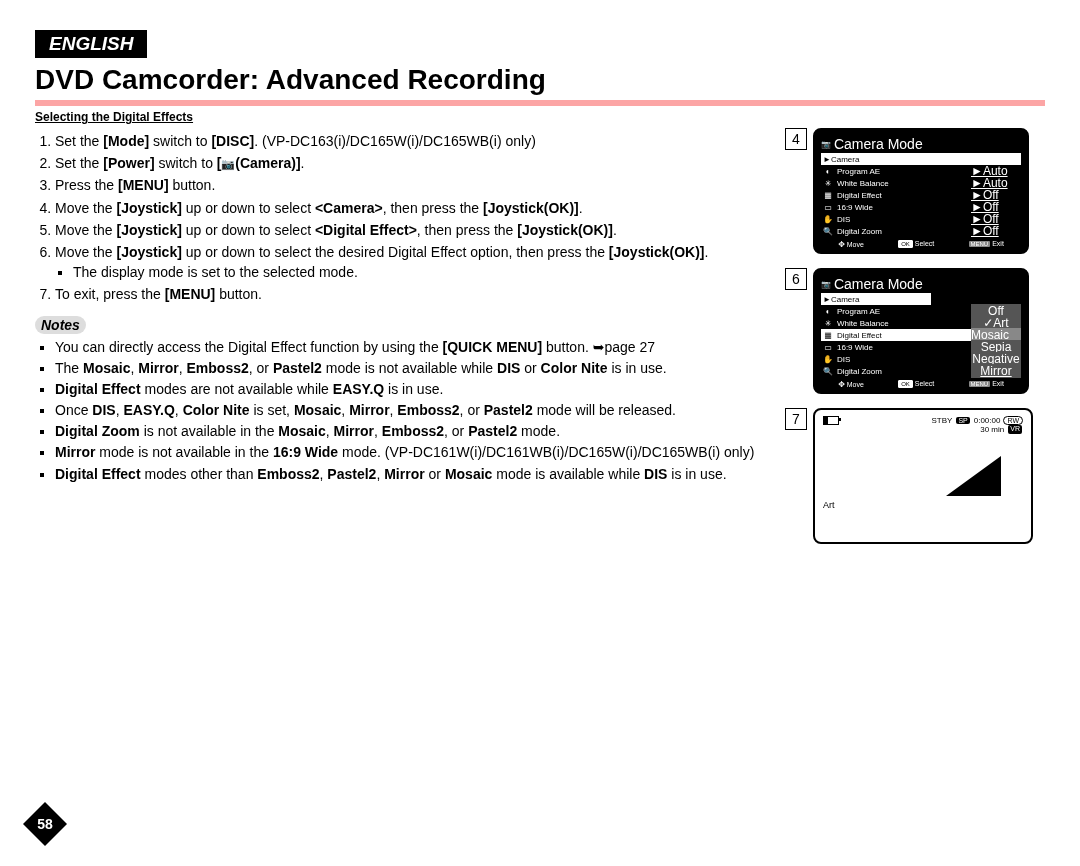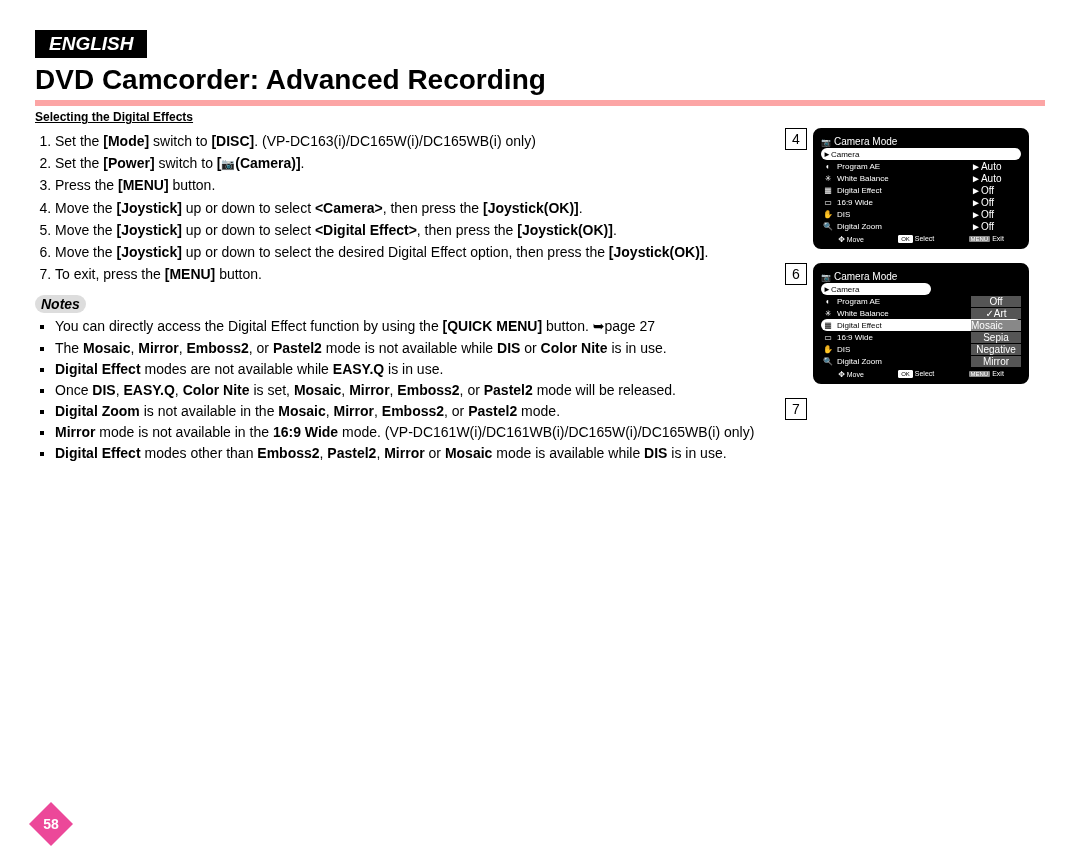--- a/index.html
+++ b/index.html
@@ -53,36 +53,36 @@
     border: 2px solid #000;
     border-radius: 8px;
     width: 200px;
     background: #000;
     color: #fff;
     font-size: 8px;
     position: relative;
     padding: 6px 6px 2px 6px;
   }
   .screen.white { background:#fff; color:#000; height:120px; padding:6px 8px; }
-  .scr-title { color:#fff; font-size:10px; margin-bottom:1px; }
-  .scr-row { display:flex; align-items:center; height:12px;border-radius:6px; }
+  .scr-title { color:#fff; font-size:14px; margin-bottom:1px; }
+  .scr-row { display:flex; align-items:center; height:12px; }
   .scr-icon { width:14px; display:inline-flex; justify-content:center; color:#fff; font-size:8px;}
   .scr-label { flex:1; padding-left:2px; color:#fff; }
-  .scr-val { width:50px; color:#fff; font-size:10px; }
+  .scr-val { width:50px; color:#fff; font-size:12px;text-decoration:underline; }
   .hl { background:#fff; color:#000 !important; }
   .hl .scr-label, .hl .scr-val, .hl .scr-icon { color:#000 !important; }
   .scr-footer { display:flex; justify-content:space-around; color:#fff; font-size:7px; padding:3px 0 1px 0; background:#000;}
   .gray-col { background:#555; margin-left:0;text-align:center; }
   .page-badge {
     position: absolute;
     bottom: 20px;
-    left: 29px;
+    left: 23px;
     width: 44px;
     height: 44px;
-    background: #ec4899;
+    background: #000000;
     color: #fff;
     font-weight: bold;
     display: flex;
     align-items: center;
     justify-content: center;
     clip-path: polygon(50% 0%, 100% 50%, 50% 100%, 0% 50%);
     font-size: 14px;
   }
   .stby-row { display:flex; justify-content:space-between; font-size:8px; }
   .triangle {
@@ -114,20 +114,23 @@
 <div class="content-wrap">
   <div class="left-col">
     <ol class="steps">
       <li><span>Set the </span><b>[Mode]</b><span> switch to </span><b>[DISC]</b><span>. (VP-DC163(i)/DC165W(i)/DC165WB(i) only)</span></li>
       <li><span>Set the </span><b>[Power]</b><span> switch to </span><b>[</b><span class="cam-icon">📷</span><b>(Camera)]</b><span>.</span></li>
       <li><span>Press the </span><b>[MENU]</b><span> button.</span>
       </li>
       <li><span>Move the </span><b>[Joystick]</b><span> up or down to select </span><b>&lt;Camera&gt;</b><span>, then press the </span><b>[Joystick(OK)]</b><span>.</span></li>
       <li><span>Move the </span><b>[Joystick]</b><span> up or down to select </span><b>&lt;Digital Effect&gt;</b><span>, then press the </span><b>[Joystick(OK)]</b><span>.</span></li>
       <li><span>Move the </span><b>[Joystick]</b><span> up or down to select the desired Digital Effect option, then press the </span><b>[Joystick(OK)]</b><span>.</span>
+        <ul class="sub">
+            <li>The display mode is set to the selected mode.</li>
+          </ul>
       </li>
       <li><span>To exit, press the </span><b>[MENU]</b><span> button.</span></li>
     </ol>
 
     <div class="notes-label">Notes</div>
     <ul class="notes">
       <li><span>You can directly access the Digital Effect function by using the </span><b>[QUICK MENU]</b><span> button. ➥page 27</span></li>
       <li><span>The </span><b>Mosaic</b><span>, </span><b>Mirror</b><span>, </span><b>Emboss2</b><span>, or </span><b>Pastel2</b><span> mode is not available while </span><b>DIS</b><span> or </span><b>Color Nite</b><span> is in use.</span></li>
       <li><b>Digital Effect</b><span> modes are not available while </span><b>EASY.Q</b><span> is in use.</span></li>
       <li><span>Once </span><b>DIS</b><span>, </span><b>EASY.Q</b><span>, </span><b>Color Nite</b><span> is set, </span><b>Mosaic</b><span>, </span><b>Mirror</b><span>, </span><b>Emboss2</b><span>, or </span><b>Pastel2</b><span> mode will be released.</span></li>
@@ -230,20 +233,39 @@
         <div class="scr-footer">
             <span><span class="arrow-badge">✥</span> <span>Move</span></span>
             <span><span class="ok-badge">OK</span> <span>Select</span></span>
             <span><span class="menu-badge">MENU</span> <span>Exit</span></span>
           </div>
       </div>
     </div>
 
     <div class="fig-block">
       <div class="fig-num">7</div>
+      <div class="screen white">
+        <div class="stby-row">
+          <span class="batt">
+              <span class="fill"></span>
+            </span>
+          <span style="display:flex;gap:3px;align-items:center;">
+            <span>STBY</span>
+            <span class="sp-badge">SP</span>
+            <span>0:00:00</span>
+            <span class="rw-oval">RW</span>
+          </span>
+        </div>
+        <div class="stby-row" style="justify-content:flex-end;gap:3px;">
+          <span>30 min</span>
+          <span class="vr-badge">VR</span>
+        </div>
+        <div class="triangle"></div>
+        <div style="font-size:9px;margin-top:4px;">Art</div>
+      </div>
     </div>
   </div>
 </div>
 
 <div class="page-badge">58</div>
 
 
 
 
 </body></html>

